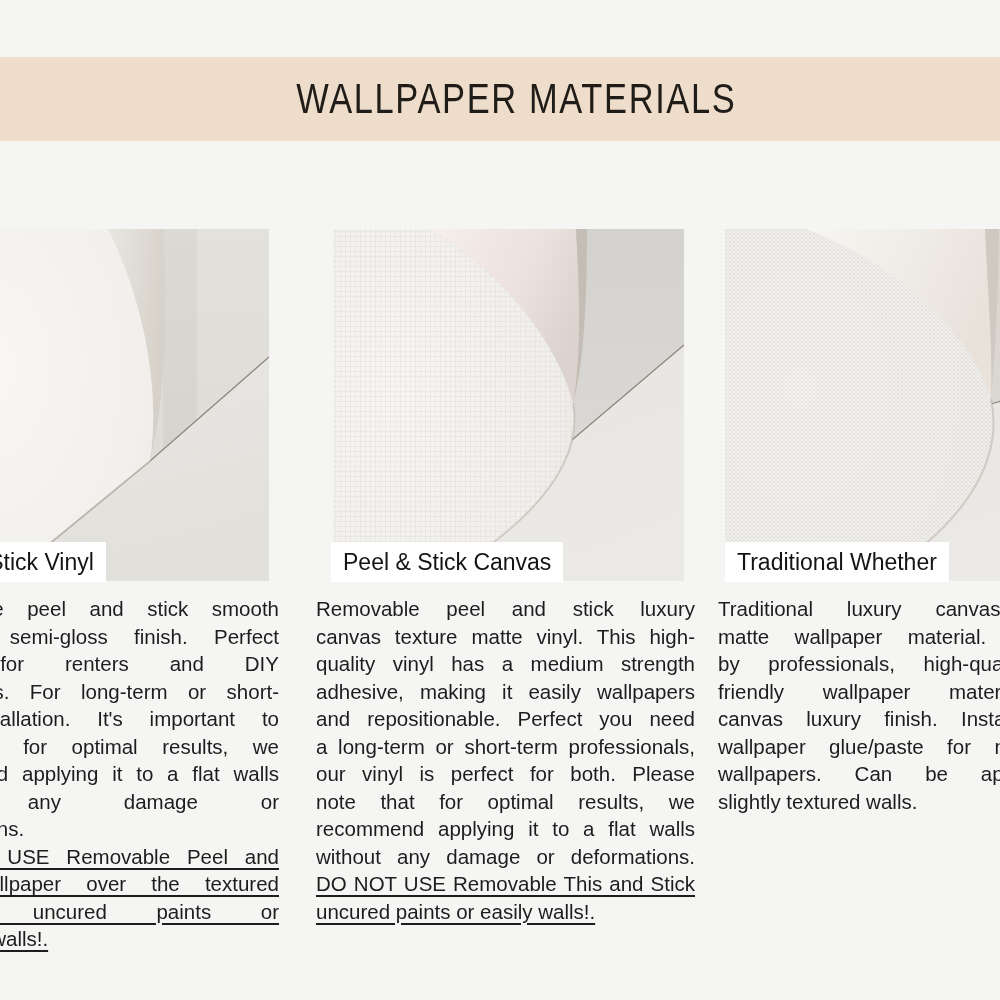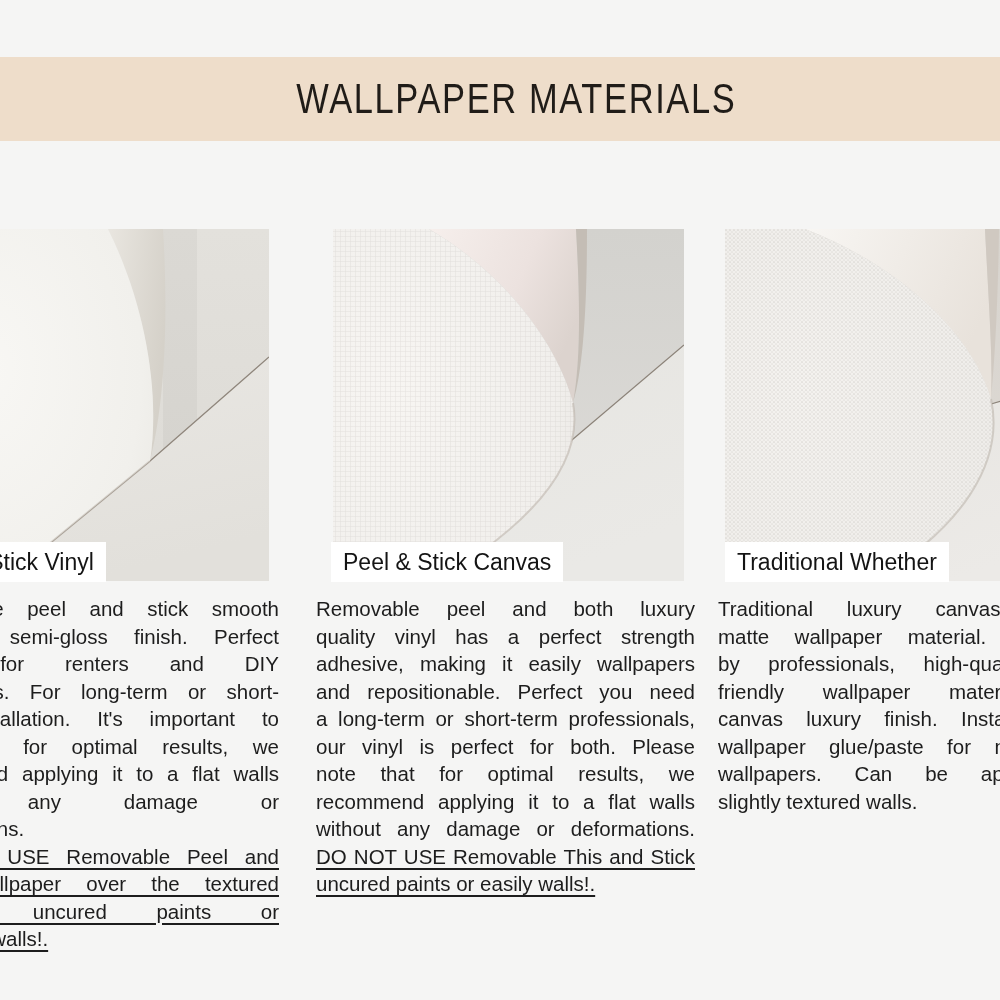--- a/index.html
+++ b/index.html
@@ -135,22 +135,23 @@
       <path d="M213,233 L351,116" stroke="#8b8278" stroke-width="1.2" fill="none"></path>
       <path d="M96,0 L243,0 C247,70 248,130 240,174 C222,108 165,40 96,0 Z" fill="url(#bk2)"></path>
       <path d="M243,0 L254,0 C254,80 250,140 240,174 C248,130 247,70 243,0 Z" fill="#c4bdb5"></path>
       <path d="M0,0 L96,0 C165,40 222,108 240,174 C252,240 190,300 104,352 L0,352 Z" fill="url(#fc2)"></path>
       <path d="M0,0 L96,0 C165,40 222,108 240,174 C252,240 190,300 104,352 L0,352 Z" fill="url(#tx2)"></path>
       <path d="M240,174 C252,240 190,300 104,352" stroke="#b9b1a7" stroke-width="2" opacity="0.55" fill="none"></path>
     </svg>
   </div>
   <div class="plabel c2">Peel &amp; Stick Canvas</div>
   <div class="desc c2">
-      <div class="tline j">Removable peel and both luxury</div>
-      <div class="tline j">quality vinyl has a perfect strength</div>
+      <div class="tline j">Removable peel and stick luxury</div>
+      <div class="tline j">canvas texture matte vinyl. This high-</div>
+      <div class="tline j">quality vinyl has a medium strength</div>
       <div class="tline j">adhesive, making it easily wallpapers</div>
       <div class="tline j">and repositionable. Perfect you need</div>
       <div class="tline j">a long-term or short-term professionals,</div>
       <div class="tline j">our vinyl is perfect for both. Please</div>
       <div class="tline j">note that for optimal results, we</div>
       <div class="tline j">recommend applying it to a flat walls</div>
       <div class="tline j">without any damage or deformations.</div>
       <div class="tline j u">DO NOT USE Removable This and Stick</div>
       <div class="tline u">uncured paints or easily walls!.</div>
     </div>

